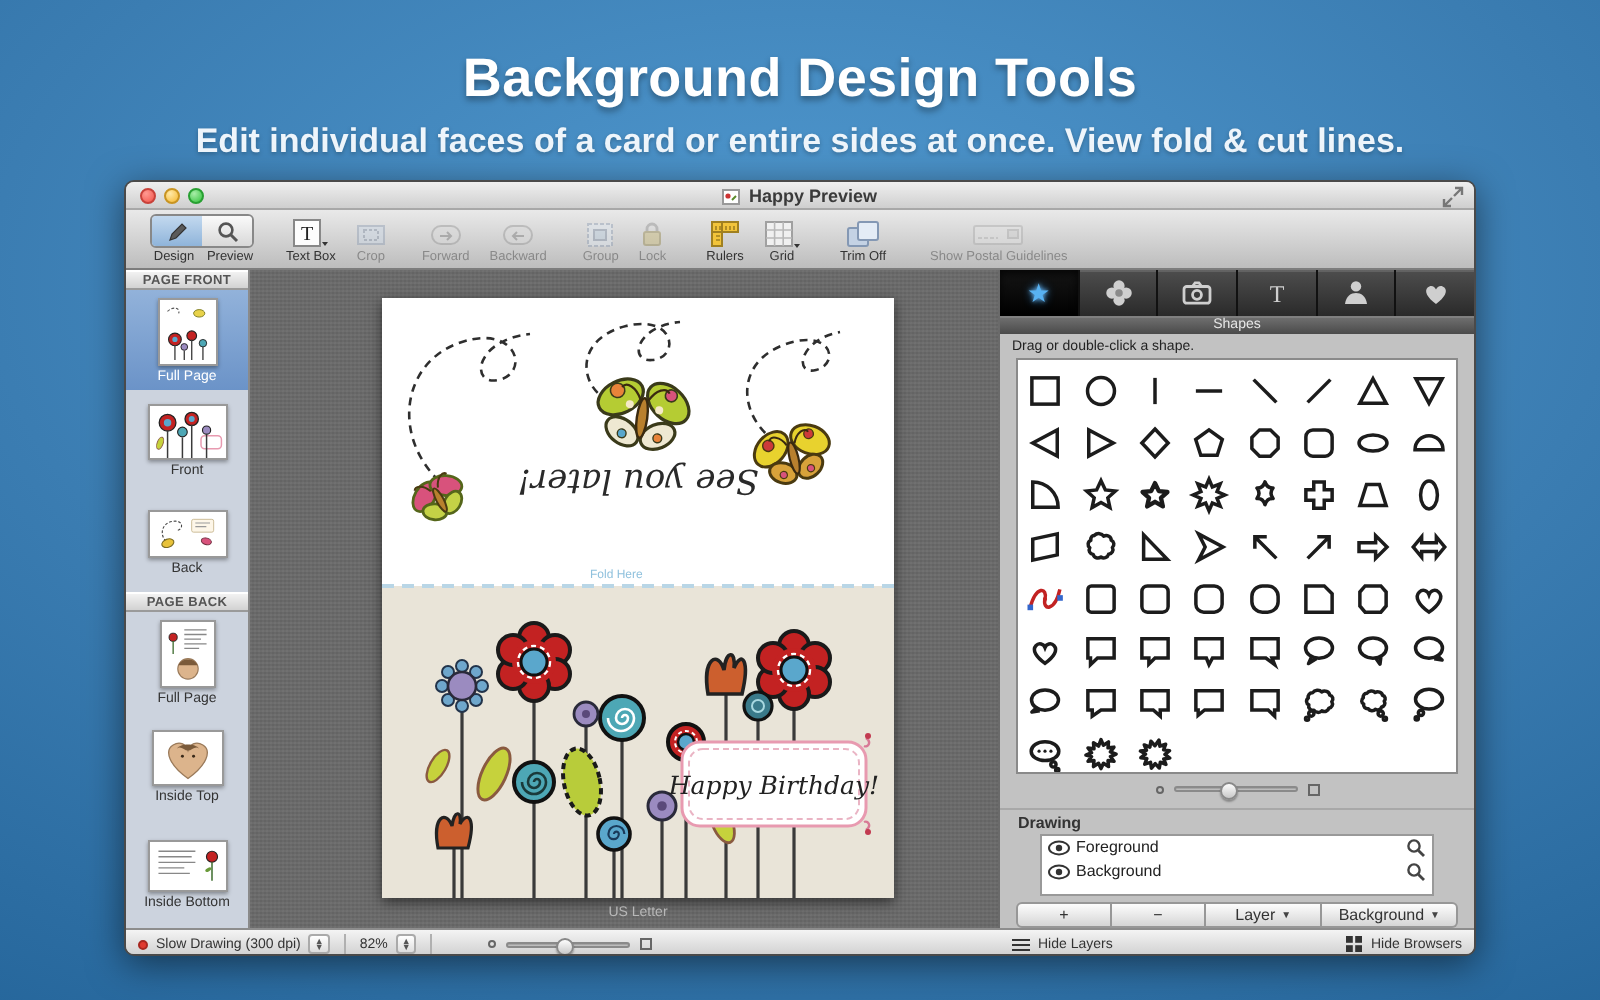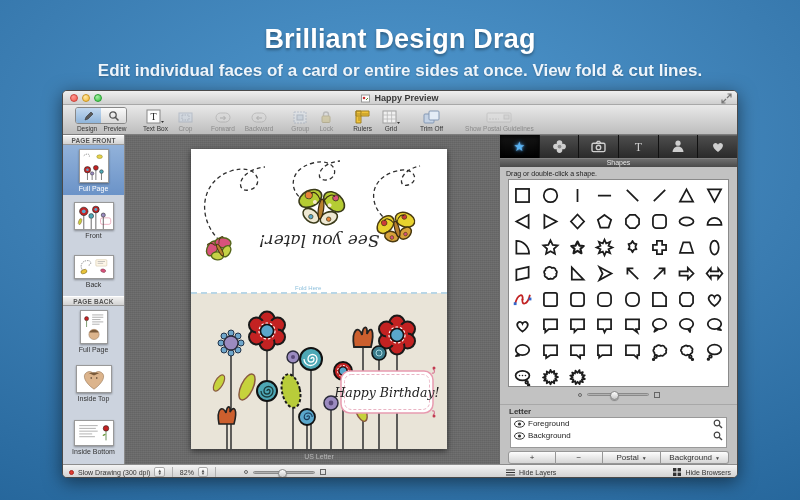--- a/index.html
+++ b/index.html
@@ -68,21 +68,21 @@
   .hint{font-size:7px;color:#222;padding:3px 6px 2px;}
   .shape-box{margin:0 8px;background:#fff;border:1px solid #8a8a8a;height:212px;
     display:grid;grid-template-columns:repeat(8,1fr);grid-auto-rows:26px;align-items:center;justify-items:center;padding-top:2px;overflow:hidden;}
   .shape-cell{display:flex;align-items:center;justify-content:center;width:100%;height:100%;}
   .size-slider{height:15px;display:flex;align-items:center;justify-content:center;gap:5px;}
   .dot-sm{width:4px;height:4px;border:1px solid #666;border-radius:50%;}
   .sq-sm{width:6px;height:6px;border:1px solid #666;}
   .track{width:62px;height:3px;background:linear-gradient(#9a9a9a,#c8c8c8);border-radius:2px;border:1px solid #8a8a8a;position:relative;}
   .knob{position:absolute;top:-3px;width:9px;height:9px;border-radius:50%;background:linear-gradient(#fdfdfd,#c8c8c8);border:1px solid #888;box-shadow:0 1px 1px rgba(0,0,0,.3);}
   .layers-title{font-size:8px;font-weight:bold;color:#333;padding:2px 9px 1px;border-top:1px solid #a8a8a8;margin-top:2px;}
-  .layer-list{margin:0 10px;background:#fff;border:1px solid #999;height:32px;overflow:hidden;}
+  .layer-list{margin:0 20px;background:#fff;border:1px solid #999;height:32px;overflow:hidden;}
   .layer-row{display:flex;align-items:center;height:12px;padding:0 3px;gap:3px;}
   .layer-row .lname{font-size:8px;color:#222;flex:1;}
   .lbtns{display:flex;margin:3px 8px 0;height:13px;}
   .lbtn{background:linear-gradient(#fdfdfd,#d5d5d5);border:1px solid #979797;border-left-width:0;
     font-size:8px;color:#333;display:flex;align-items:center;justify-content:center;gap:3px;}
   .lbtn:first-child{border-left-width:1px;border-radius:3px 0 0 3px;}
   .lbtn:last-child{border-radius:0 3px 3px 0;}
   .caret{font-size:5px;color:#444;}
   
   .statusbar{height:15px;background:linear-gradient(#f4f4f4,#cdcdcd);border-top:1px solid #8d8d8d;position:relative;font-size:7px;color:#333;}
@@ -94,21 +94,21 @@
   .sb-zoomslider{position:absolute;left:181px;top:0;height:14px;display:flex;align-items:center;gap:5px;}
   .sb-right{position:absolute;top:0;height:14px;display:flex;align-items:center;gap:4px;}
   .hl{left:443px;}
   .hb{right:6px;}
 </style>
 </head>
 <body>
 
 <div class="stage">
   <div class="hero">
-    <h1>Brilliant Design Drag</h1>
+    <h1>Background Design Tools</h1>
     <p>Edit individual faces of a card or entire sides at once. View fold &amp; cut lines.</p>
   </div>
 
   <div class="win">
 
     <div class="titlebar">
       <div class="lights">
         <div class="light red"></div>
         <div class="light yellow"></div>
         <div class="light green"></div>
@@ -841,21 +841,21 @@
               </svg>
             </div>
           </div>
         <div class="size-slider">
           <div class="dot-sm"></div>
           <div class="track">
               <div class="knob" style="left:22px"></div>
             </div>
           <div class="sq-sm"></div>
         </div>
-        <div class="layers-title">Letter</div>
+        <div class="layers-title">Drawing</div>
         <div class="layer-list">
           <div class="layer-row">
             <svg width="11" height="8" viewBox="0 0 11 8">
               <ellipse cx="5.5" cy="4" rx="5" ry="3.2" fill="none" stroke="#333" stroke-width="1"></ellipse>
               <circle cx="5.5" cy="4" r="1.6" fill="#333"></circle>
               </svg>
             <span class="lname">Foreground</span>
             <svg width="10" height="10" viewBox="0 0 10 10">
               <circle cx="4" cy="4" r="2.8" fill="none" stroke="#444" stroke-width="1.2"></circle>
               <path d="M6.2 6.2L9 9" stroke="#444" stroke-width="1.4"></path>
@@ -870,21 +870,21 @@
             <svg width="10" height="10" viewBox="0 0 10 10">
               <circle cx="4" cy="4" r="2.8" fill="none" stroke="#444" stroke-width="1.2"></circle>
               <path d="M6.2 6.2L9 9" stroke="#444" stroke-width="1.4"></path>
               </svg>
           </div>
         </div>
         <div class="lbtns">
           <div class="lbtn" style="flex:1">+</div>
           <div class="lbtn" style="flex:1">−</div>
           <div class="lbtn" style="flex:1.25">
-            <span>Postal</span>
+            <span>Layer</span>
               <span class="caret">▼</span>
           </div>
           <div class="lbtn" style="flex:1.45">
             <span>Background</span>
               <span class="caret">▼</span>
           </div>
         </div>
       </div>
     </div>
 

